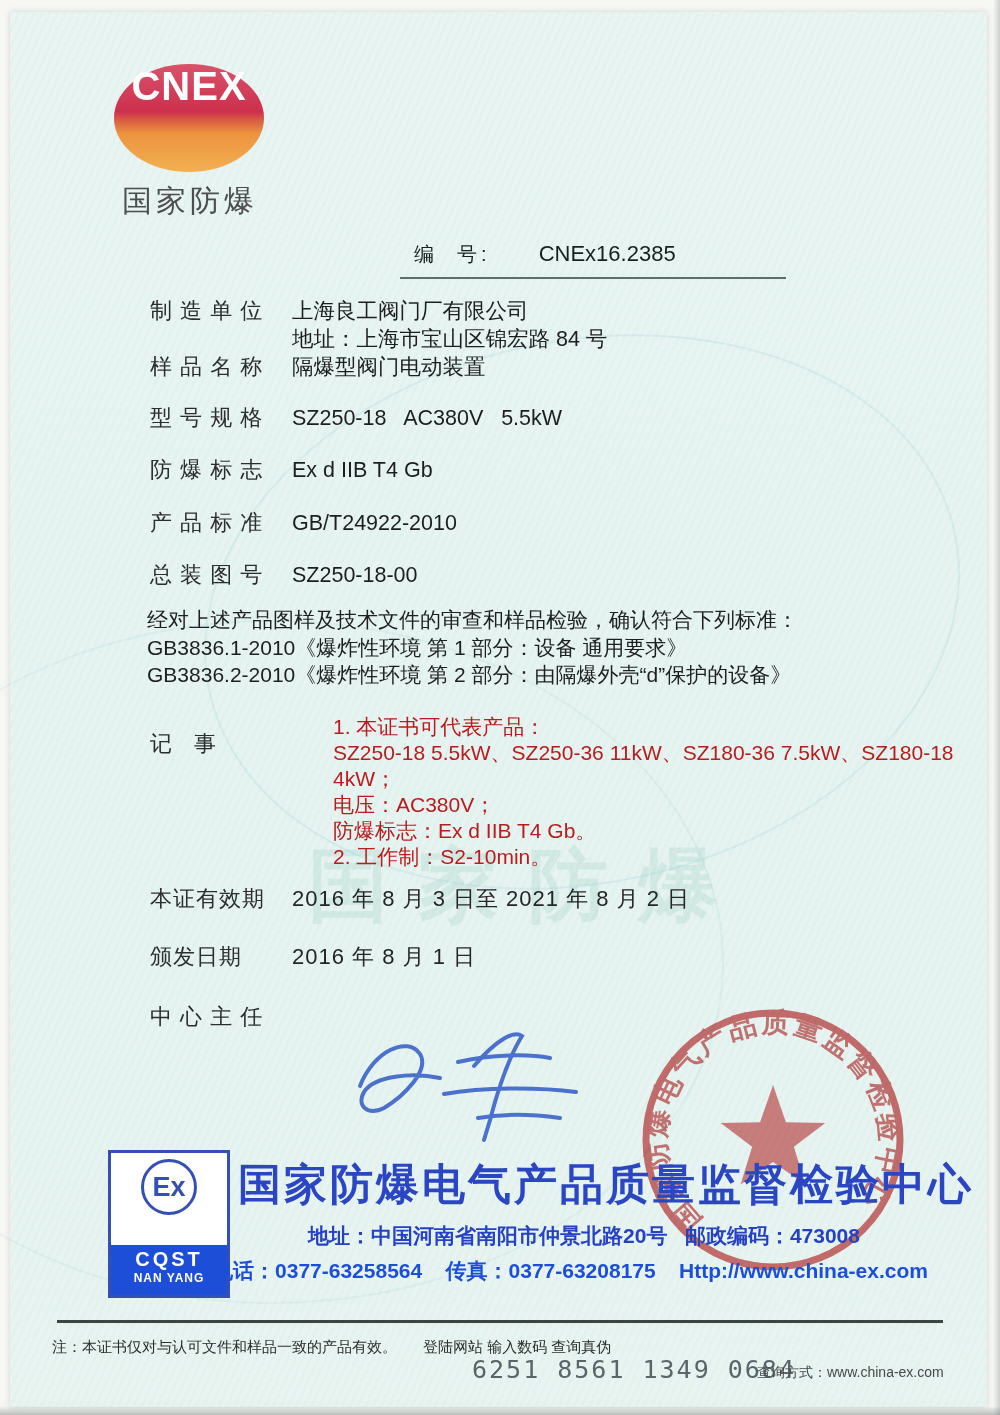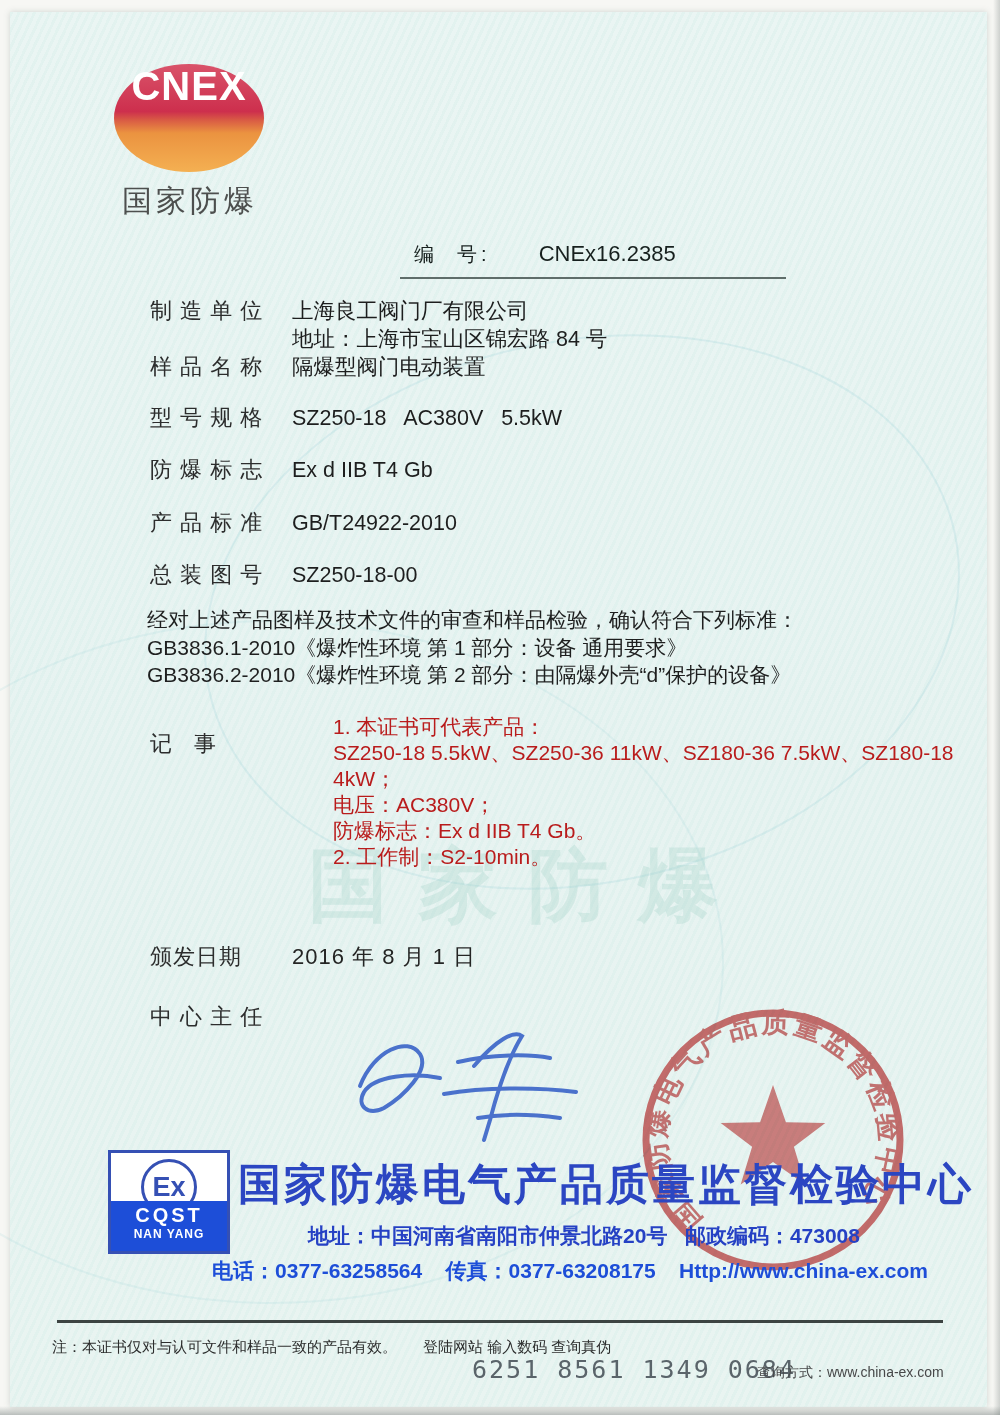--- a/index.html
+++ b/index.html
@@ -51,21 +51,21 @@
   .remarks-label{position:absolute;left:150px;top:716px;font-size:22px;color:#2c2d2d;white-space:pre-wrap;margin-top:13px;}
   .remarks{position:absolute;left:333px;top:714px;font-size:21px;color:#b91c1c;line-height:26px;white-space:nowrap;}
 
   .d-row .f-value{font-family:"Liberation Sans",sans-serif;font-size:22px;letter-spacing:1px;color:#242524;}
 
   
   .signature{position:absolute;left:338px;top:1020px;}
   .seal{position:absolute;left:618px;top:985px;opacity:.9;mix-blend-mode:multiply;}
 
   
-  .cqst{position:absolute;left:108px;top:1150px;width:122px;height:104px;border:3px solid #3550b4;
+  .cqst{position:absolute;left:108px;top:1150px;width:122px;height:148px;border:3px solid #3550b4;
         background:#fff;box-sizing:border-box;text-align:center;}
   .cqst-ex{width:50px;height:50px;border:3px solid #3550b4;border-radius:50%;margin:6px auto 4px auto;
         display:flex;align-items:center;justify-content:center;color:#3550b4;font-weight:800;font-size:27px;}
   .cqst-band{position:absolute;left:0;right:0;bottom:0;height:50px;background:#1d4ed8;color:#fff;}
   .cqst-name{font-size:20px;font-weight:700;letter-spacing:3px;margin-top:3px;}
   .cqst-city{font-size:12px;font-weight:700;letter-spacing:1px;}
 
   
   .issuer-name{position:absolute;left:238px;top:1156px;width:692px;text-align:center;
         font-size:43px;font-weight:800;letter-spacing:3px;color:#2b46c2;white-space:nowrap;}
@@ -142,20 +142,24 @@
   <div class="remarks-label">记　事</div>
   <div class="remarks song">
     <div>1. 本证书可代表产品：</div>
     <div>SZ250-18 5.5kW、SZ250-36 11kW、SZ180-36 7.5kW、SZ180-18</div>
     <div>4kW；</div>
     <div>电压：AC380V；</div>
     <div>防爆标志：Ex d IIB T4 Gb。</div>
     <div>2. 工作制：S2-10min。</div>
   </div>
 
+  <div class="f-row d-row" style="top:884px">
+    <div class="f-label">本证有效期</div>
+    <div class="f-value">2016 年 8 月 3 日至 2021 年 8 月 2 日</div>
+  </div>
   <div class="f-row d-row" style="top:942px">
     <div class="f-label">颁发日期</div>
     <div class="f-value">2016 年 8 月 1 日</div>
   </div>
   <div class="f-row" style="top:1002px">
     <div class="f-label">中 心 主 任</div>
   </div>
 
   <svg class="signature" width="290" height="140" viewBox="0 0 290 140">
     <g fill="none" stroke="#3a64c8" stroke-width="4" stroke-linecap="round" opacity="0.9">

